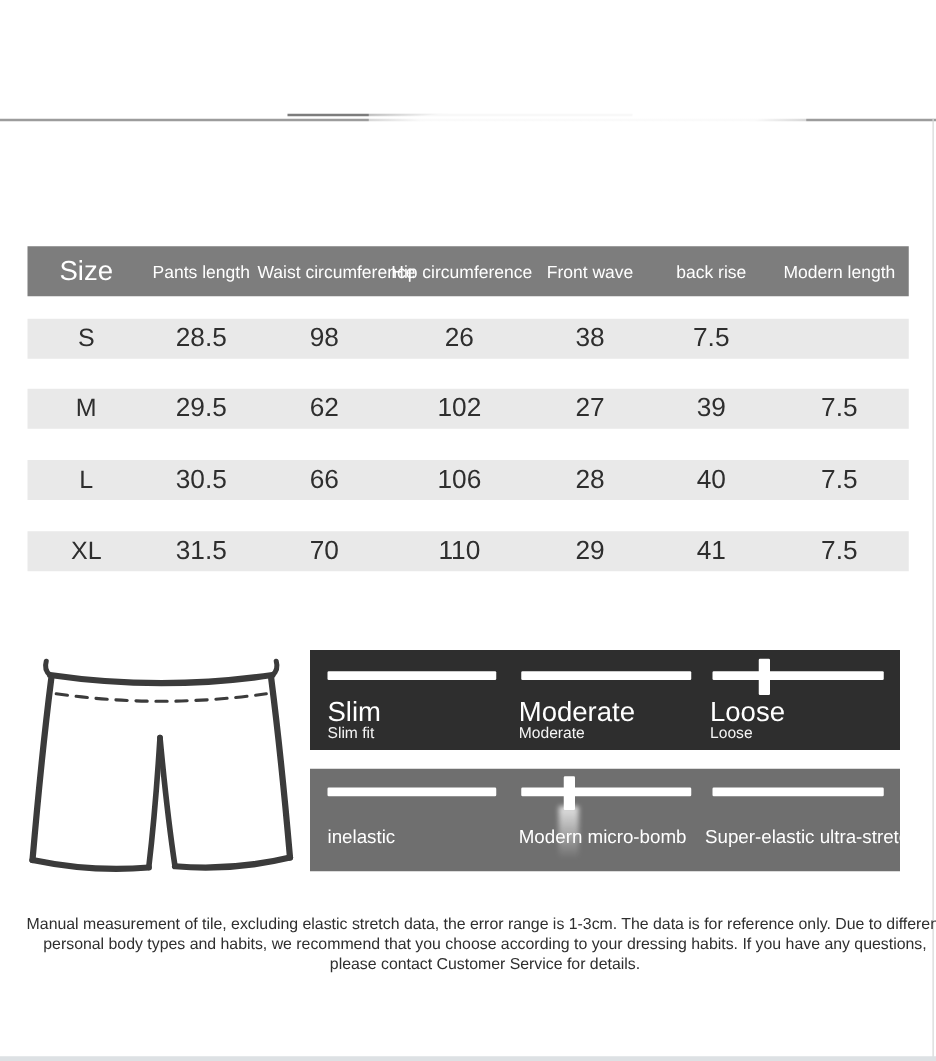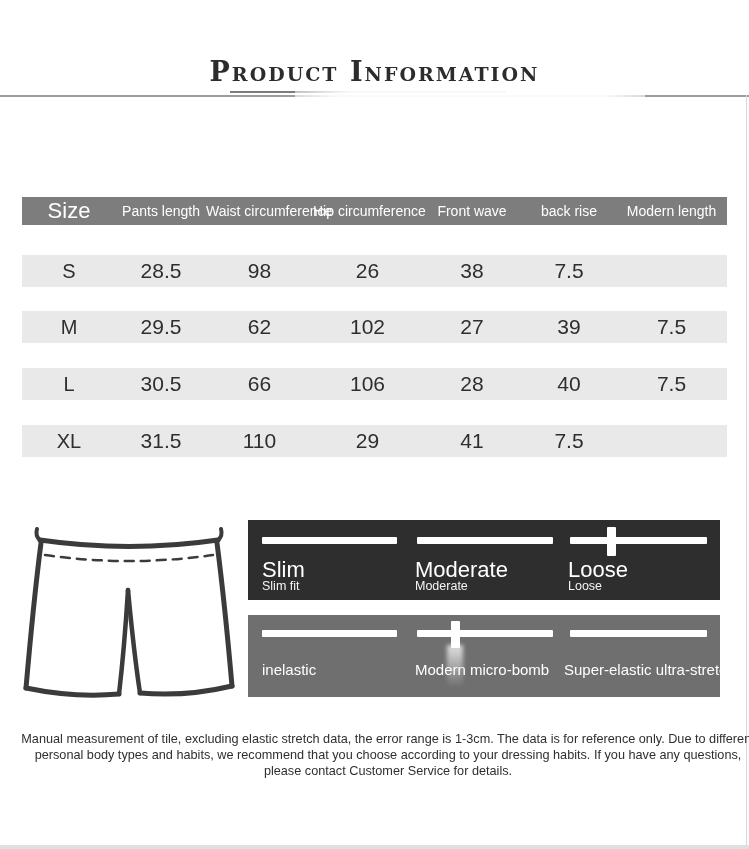--- a/index.html
+++ b/index.html
@@ -16,21 +16,21 @@
   .title-rule-short{position:absolute;top:91px;left:230px;width:276px;height:2px;background:#7c7c7c;}
   .title-rule-full{position:absolute;top:95px;left:0;width:749px;height:2px;background:#9c9c9c;}
   .rule-smudge{position:absolute;top:86px;left:295px;width:350px;height:18px;
     background:radial-gradient(ellipse at center,rgba(255,255,255,.95) 55%,rgba(255,255,255,0) 100%);}
   .edge-right{position:absolute;top:95px;right:2px;width:1px;height:754px;background:#d7d7d7;}
   .edge-bottom{position:absolute;left:0;bottom:0;width:749px;height:4px;background:#dde1e4;}
 
   
   .tbl{position:absolute;left:22px;width:705px;}
   .tbl-grid{display:grid;grid-template-columns:94px 90px 107px 109px 100px 94px 111px;height:100%;align-items:center;}
-  .thead{top:197px;height:28px;background:#7d7d7d;color:#ffffff;}
+  .thead{top:197px;height:40px;background:#7d7d7d;color:#ffffff;}
   .thead .hc{text-align:center;font-size:14px;white-space:nowrap;overflow:visible;}
   .thead .hc.size{font-size:22px;}
   .trow{height:32px;background:#e9e9e9;color:#2e2e2e;}
   .trow .dc{text-align:center;font-size:21px;white-space:nowrap;}
   .trow .dc.sz{font-size:20px;}
   .row-s{top:255px;} .row-m{top:311px;} .row-l{top:368px;} .row-xl{top:425px;}
 
   
   .shorts{position:absolute;left:22px;top:510px;}
 
@@ -60,21 +60,20 @@
   .footer-note{
     position:absolute;left:20px;top:718px;width:736px;
     font-size:12.7px;line-height:16px;color:#2f2f2f;text-align:center;
   }
 </style>
 </head>
 <body>
 
 <div class="page">
 
-  <h1 class="page-title">Product Information</h1>
   <div class="title-rule-short"></div>
   <div class="title-rule-full"></div>
   <div class="rule-smudge"></div>
   <div class="edge-right"></div>
   <div class="edge-bottom"></div>
 
   <div class="tbl thead tbl-grid">
     <div class="hc size">Size</div>
     <div class="hc">Pants length</div>
     <div class="hc">Waist circumference</div>
@@ -109,20 +108,21 @@
     <div class="dc">66</div>
     <div class="dc">106</div>
     <div class="dc">28</div>
     <div class="dc">40</div>
     <div class="dc">7.5</div>
   </div>
 
   <div class="tbl trow row-xl tbl-grid">
     <div class="dc sz">XL</div>
     <div class="dc">31.5</div>
+    <div class="dc">70</div>
     <div class="dc">110</div>
     <div class="dc">29</div>
     <div class="dc">41</div>
     <div class="dc">7.5</div>
   </div>
 
   <svg class="shorts" width="215" height="200" viewBox="0 0 215 200">
     <g fill="none" stroke="#3b3b3b" stroke-linecap="round" stroke-linejoin="round">
 
       <path d="M18,30 Q107,43 196,30" stroke-width="5"></path>

